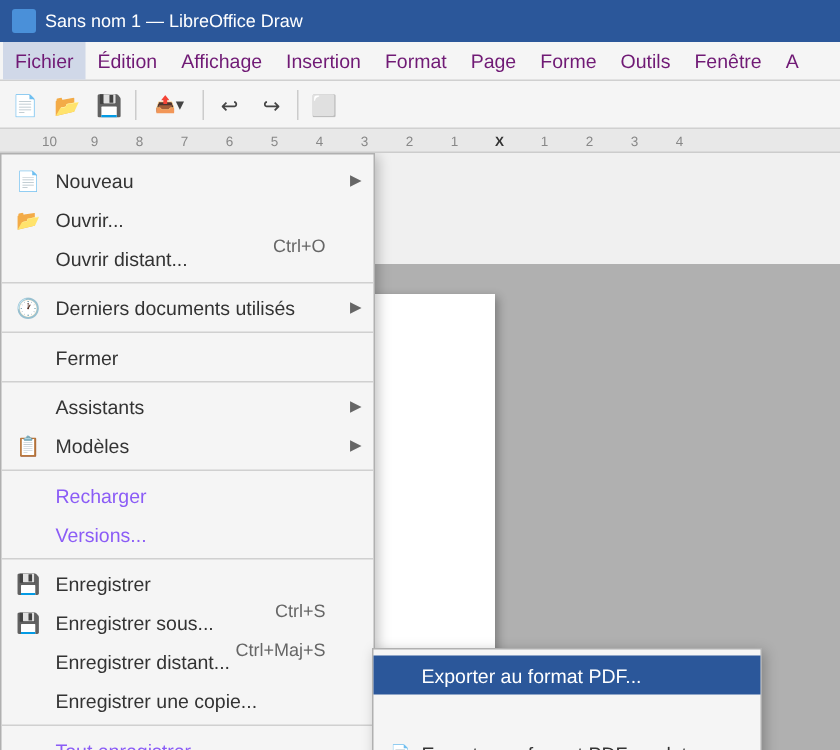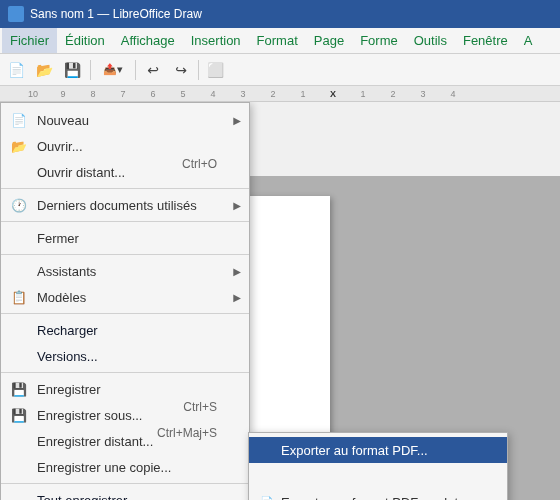--- a/index.html
+++ b/index.html
@@ -36,21 +36,21 @@
       height: 26px;
       display: flex;
       align-items: center;
       border-bottom: 1px solid #d0d0d0;
       padding: 0 2px;
     }
     .menu-item {
       padding: 4px 8px;
       cursor: pointer;
       font-size: 13px;
-      color: #15803d;
+      color: #701a75;
       height: 100%;
       display: flex;
       align-items: center;
     }
     .menu-item.active {
       background: #d0d8e8;
     }
 
     
     .toolbar {
@@ -115,21 +115,21 @@
     .dd-item {
       display: flex;
       align-items: center;
       padding: 5px 12px 5px 36px;
       cursor: pointer;
       color: #333;
       position: relative;
       font-size: 13px;
       height: 26px;
     }
-    .dd-item.disabled { color: #0f172a; cursor: default; text-align: right; }
+    .dd-item.disabled { color: #8b5cf6; cursor: default; text-align: right; }
     .dd-item.has-arrow::after {
       content: '▶';
       position: absolute;
       right: 8px;
       font-size: 10px;
       color: #666;
     }
     .dd-item.highlighted {
       background: #2b579a;
       color: white;

